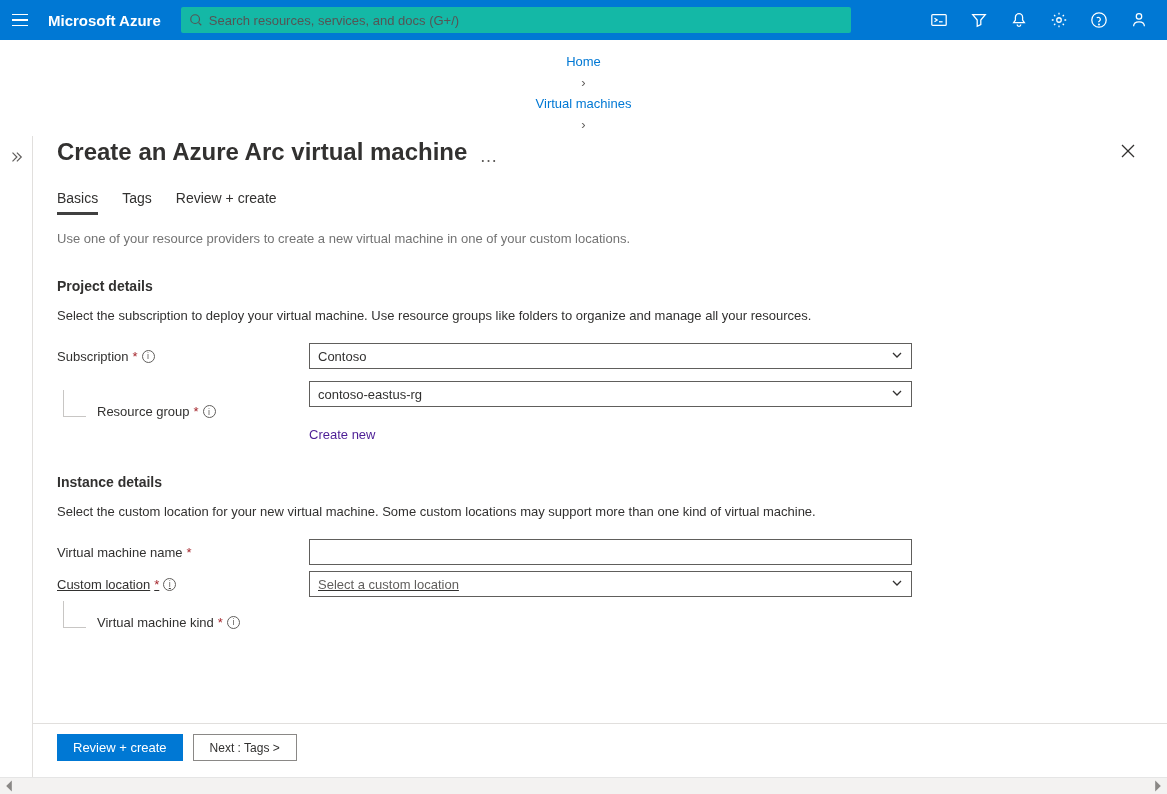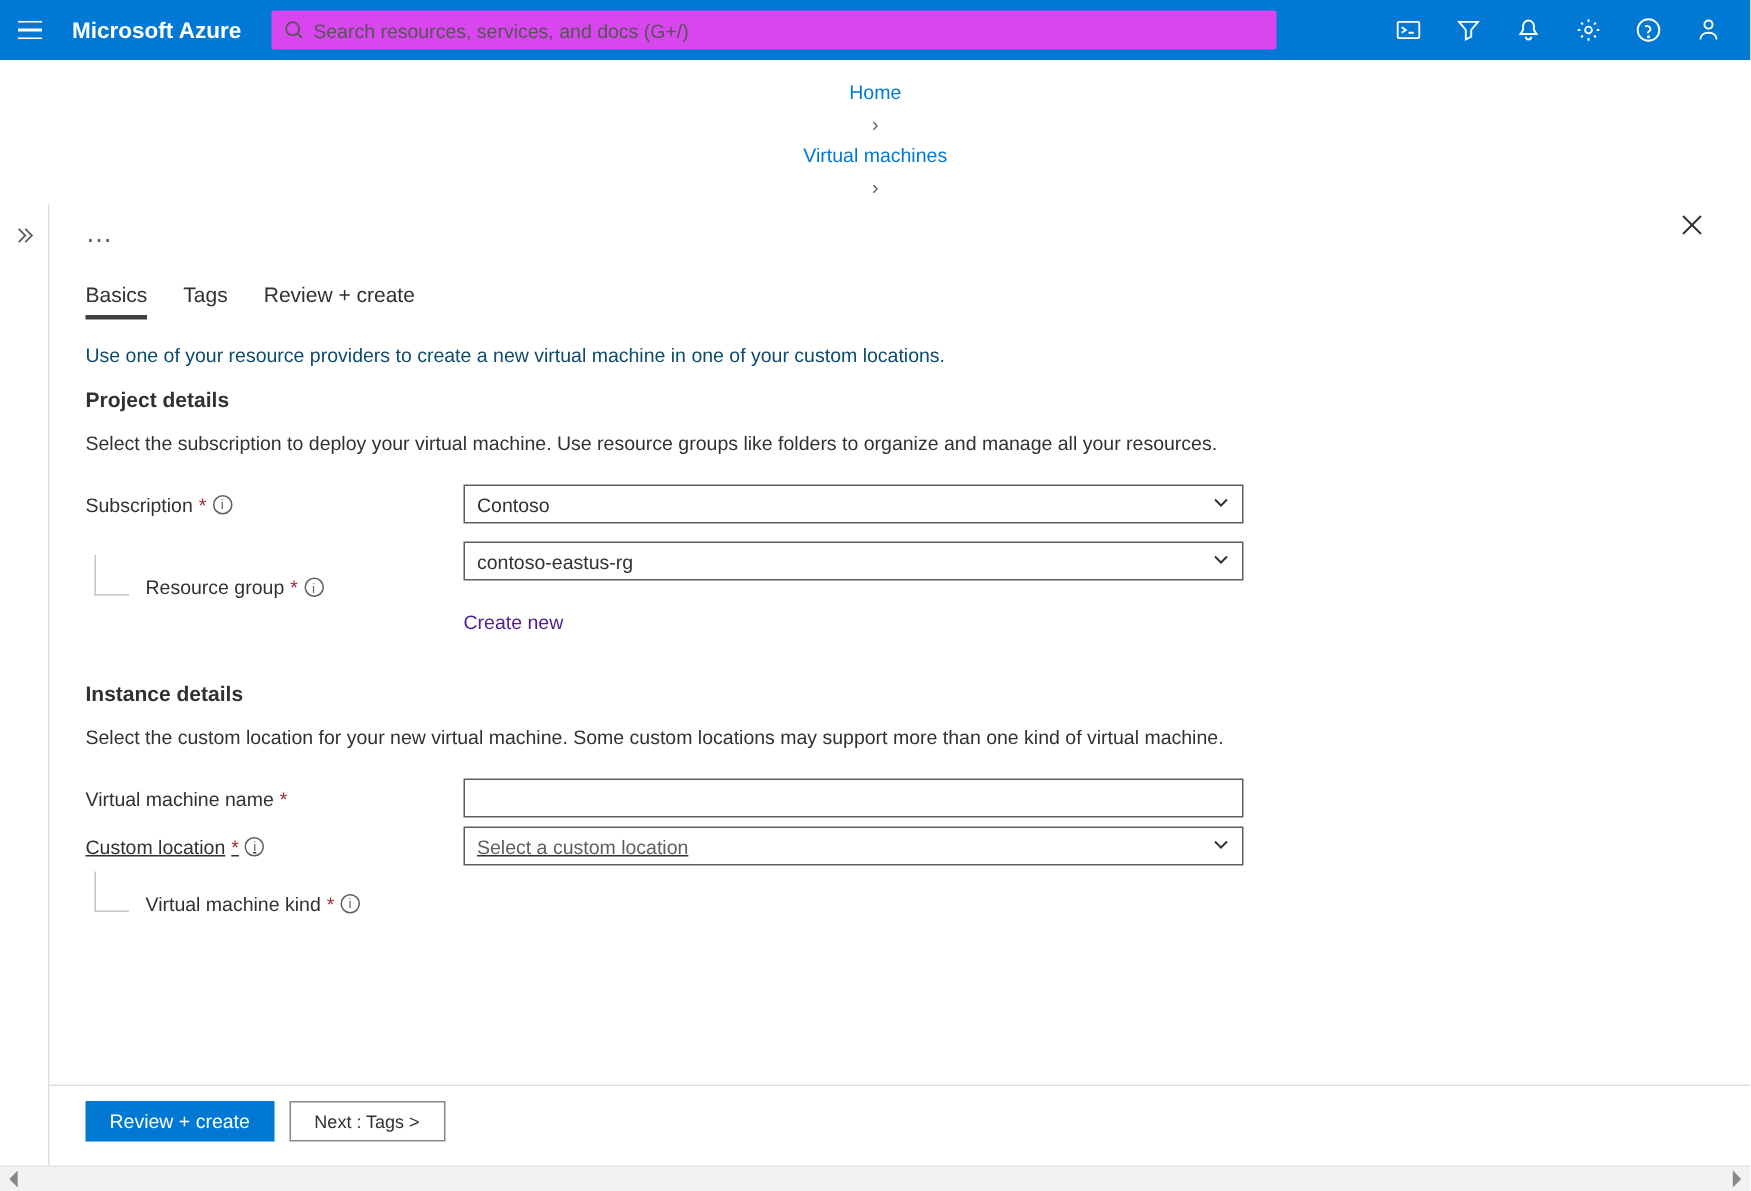--- a/index.html
+++ b/index.html
@@ -4,21 +4,21 @@
 <style>
   * { box-sizing: border-box; margin: 0; padding: 0; }
   html, body { height: 100%; font-family: "Segoe UI", Arial, sans-serif; font-size: 13px; color: #323130; background: #fff; }
   body { display: flex; flex-direction: column; width: 1167px; height: 794px; overflow: hidden; }
 
   
   .top-header { background: #0078d4; height: 40px; display: flex; align-items: center; padding: 0 8px; gap: 8px; color: #fff; }
   .hamburger { width: 24px; height: 24px; display: flex; flex-direction: column; justify-content: center; gap: 4px; cursor: pointer; padding: 0 4px; }
   .hamburger span { display: block; height: 1.5px; background: #fff; }
   .brand { font-size: 15px; font-weight: 600; margin: 0 12px 0 8px; white-space: nowrap; }
-  .search-box { flex: 1; max-width: 670px; height: 26px; background: #d946ef; border-radius: 2px; display: flex; align-items: center; padding: 0 8px; gap: 6px; color: #605e5c; }
+  .search-box { flex: 1; max-width: 670px; height: 26px; background: #14b8a6; border-radius: 2px; display: flex; align-items: center; padding: 0 8px; gap: 6px; color: #605e5c; }
   .search-box input { border: none; background: transparent; flex: 1; outline: none; font-size: 13px; color: #323130; }
   .search-box input::placeholder { color: #555; }
   .search-icon { width: 14px; height: 14px; }
   .header-icons { margin-left: auto; display: flex; align-items: center; gap: 0; }
   .header-icons .hicon { width: 40px; height: 40px; display: flex; align-items: center; justify-content: center; cursor: pointer; }
   .header-icons svg { width: 18px; height: 18px; }
 
   
   .breadcrumb { padding: 14px 20px 4px 20px; font-size: 13px; display: flex; align-items: center; gap: 6px; color: #0078d4; flex-direction: column; }
   .breadcrumb a { color: #0078d4; text-decoration: none; cursor: pointer; }
@@ -35,34 +35,34 @@
   .page-title { font-size: 24px; font-weight: 600; }
   .more-icon { color: #605e5c; font-size: 18px; letter-spacing: 1px; cursor: pointer; line-height: 1; margin-top: 8px; }
   .close-x { margin-left: auto; cursor: pointer; padding-right: 8px; }
   .close-x svg { width: 14px; height: 14px; color: #323130; }
 
   .tabs { display: flex; gap: 24px; padding: 16px 24px 0 24px; border-bottom: none; }
   .tab { font-size: 14px; padding-bottom: 6px; cursor: pointer; color: #323130; }
   .tab.active { font-weight: 400; border-bottom: 3px solid #404040; }
 
   .content { padding: 16px 24px 16px 24px; overflow-y: auto; flex: 1; }
-  .desc { color: #0c4a6e; margin-bottom: 14px; font-size: 13px; }
+  .desc { color: #737373; margin-bottom: 32px; font-size: 13px; }
   h3.section { font-size: 14px; font-weight: 600; margin-bottom: 14px; }
   .subdesc { font-size: 13px; margin-bottom: 20px; }
 
   .form-row { display: flex; align-items: center; margin-bottom: 6px; min-height: 26px; }
   .form-row.indented .label-col { padding-left: 40px; position: relative; }
   .form-row.indented .label-col::before {
     content: ""; position: absolute; left: 6px; top: -14px; width: 22px; height: 26px;
     border-left: 1px solid #c8c6c4; border-bottom: 1px solid #c8c6c4;
   }
   .label-col { width: 252px; font-size: 13px; display: flex; align-items: center; gap: 4px; }
   .req { color: #a4262c; }
   .info-icon { width: 13px; height: 13px; border: 1px solid #605e5c; border-radius: 50%; display: inline-flex; align-items: center; justify-content: center; font-size: 9px; color: #605e5c; cursor: help; }
-  .field-col { width: 520px; }
+  .field-col { width: 603px; }
   .select, .textinput {
     width: 100%; height: 26px; border: 1px solid #605e5c; background: #fff;
     display: flex; align-items: center; padding: 0 8px; font-size: 13px; position: relative; cursor: pointer;
   }
   .textinput { cursor: text; }
   .select .chev { margin-left: auto; }
   .select .chev svg { width: 12px; height: 12px; }
   .placeholder { color: #605e5c; }
   .link { color: #4c1d95; font-size: 13px; cursor: pointer; margin-top: 20px; display: inline-block; }
 
@@ -149,20 +149,21 @@
       <svg viewBox="0 0 16 16" fill="none" stroke="#605e5c" stroke-width="1.4">
           <path d="M4 3l5 5-5 5"></path>
           <path d="M9 3l5 5-5 5"></path>
         </svg>
     </div>
   </div>
 
   <div class="main">
 
     <div class="page-header">
+      <div class="page-title">Create an Azure Arc virtual machine</div>
       <div class="more-icon">…</div>
       <div class="close-x">
         <svg viewBox="0 0 14 14" stroke="#323130" stroke-width="1.3">
             <line x1="1" y1="1" x2="13" y2="13"></line>
             <line x1="13" y1="1" x2="1" y2="13"></line>
           </svg>
       </div>
     </div>
 
     <div class="tabs">

